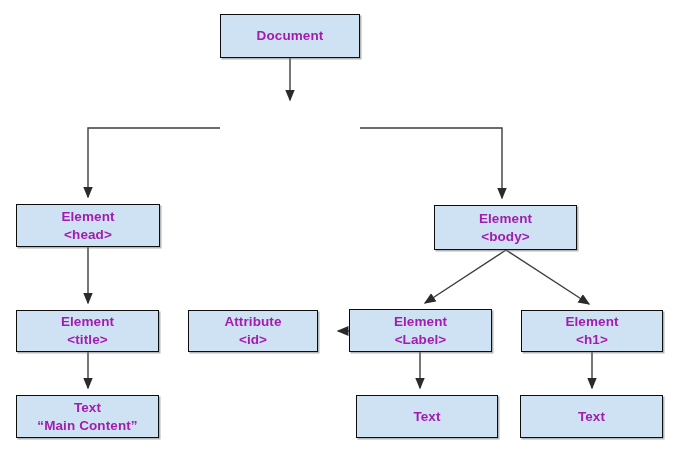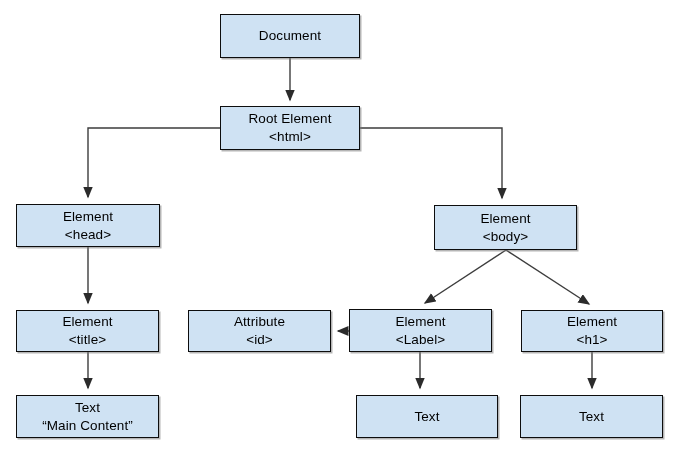--- a/index.html
+++ b/index.html
@@ -13,34 +13,34 @@
   .edges{position:absolute;left:0;top:0;width:679px;height:457px;}
   .node{
     position:absolute;
     box-sizing:border-box;
     background:var(--node-fill,#cfe2f3);
     border:1.6px solid var(--node-border,#0d0d0d);
     box-shadow:1.5px 1.5px 0 rgba(120,120,120,0.55);
     display:flex;flex-direction:column;
     align-items:center;justify-content:center;
     text-align:center;
-    color:#000000;
-    font-weight:normal;
+    color:#a21caf;
+    font-weight:bold;
     font-size:13.5px;
     line-height:18px;
     letter-spacing:0.1px;
   }
   .node span{display:block;white-space:nowrap;}
   
   .n-document     {left:220px;top:14px;  width:140px;height:44px;}
   .n-html         {left:220px;top:106px; width:140px;height:44px;}
   .n-head         {left:16px; top:204px; width:144px;height:43px;}
   .n-body         {left:434px;top:205px; width:143px;height:45px;}
   .n-title        {left:16px; top:310px; width:143px;height:42px;}
-  .n-id           {left:188px;top:310px; width:143px;height:42px;}
+  .n-id           {left:188px;top:310px; width:130px;height:42px;}
   .n-label        {left:349px;top:309px; width:143px;height:43px;}
   .n-h1           {left:521px;top:310px; width:142px;height:42px;}
   .n-main-content {left:16px; top:395px; width:143px;height:43px;}
   .n-sample-text  {left:356px;top:395px; width:142px;height:43px;}
   .n-first-name   {left:520px;top:395px; width:143px;height:43px;}
 </style>
 </head>
 <body>
 
 <div class="canvas" style="--node-fill: #cfe2f3; --node-border: #0d0d0d;">
@@ -62,24 +62,20 @@
       <path d="M349,331 L338,331" marker-end="url(#arrow)"></path>
       <path d="M420,352 L420,388" marker-end="url(#arrow)"></path>
       <path d="M592,352 L592,388" marker-end="url(#arrow)"></path>
     </g>
   </svg>
 
   <div class="node n-document">
     <span>Document</span>
   </div>
 
-  <div class="node n-html">
-    <span>Root Element</span>
-    <span>&lt;html&gt;</span>
-  </div>
 
   <div class="node n-head">
     <span>Element</span>
     <span>&lt;head&gt;</span>
   </div>
 
   <div class="node n-body">
     <span>Element</span>
     <span>&lt;body&gt;</span>
   </div>

